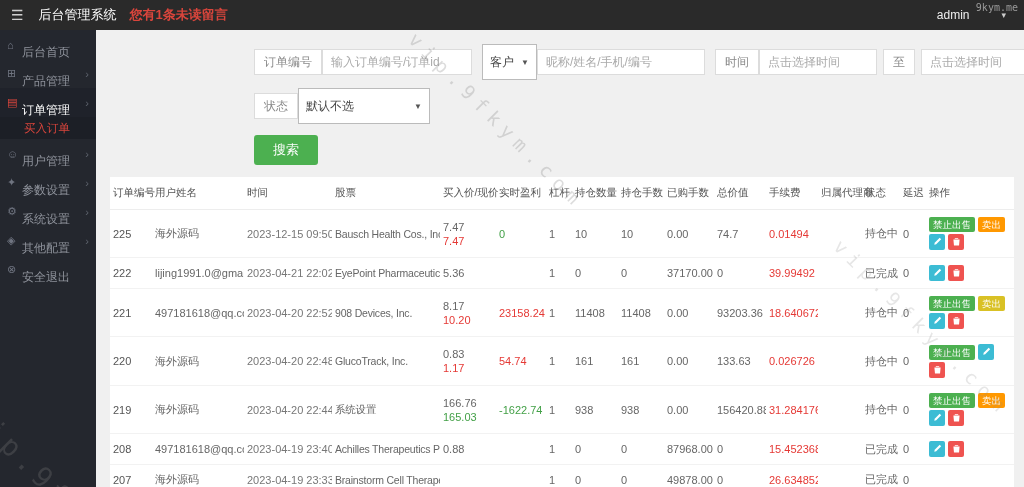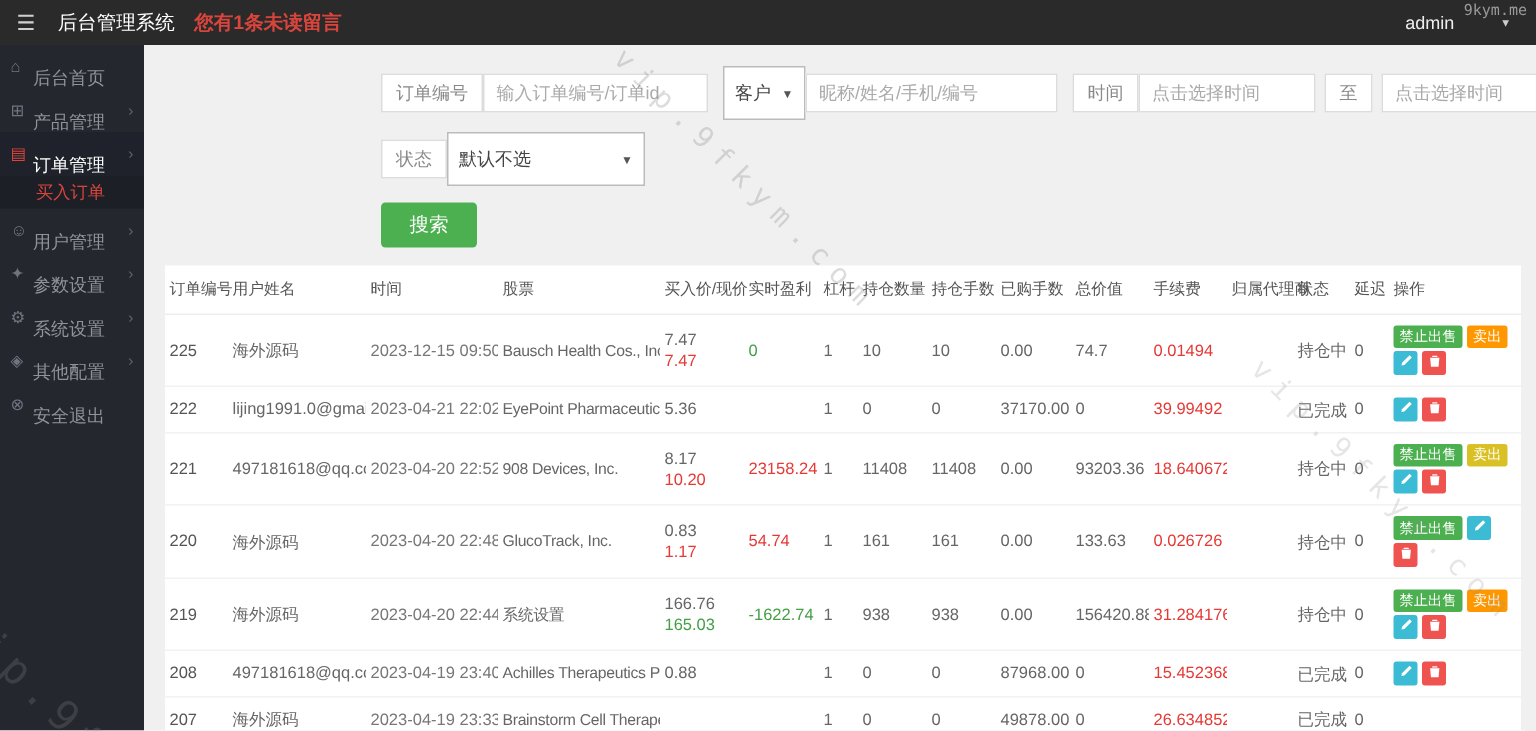--- a/index.html
+++ b/index.html
@@ -48,21 +48,21 @@
   th { text-align:left; font-weight:normal; font-size:10.5px; color:#555; padding:9px 3px; border-bottom:1px solid #ededed; white-space:nowrap; overflow:visible; }
   td { font-size:11px; color:#666; padding:7px 3px; border-bottom:1px solid #f2f2f2; vertical-align:middle; overflow:hidden; white-space:nowrap; }
   td.c-stock { font-size:10.5px; letter-spacing:-0.2px; }
   td.c-id { color:#555; }
   td.c-time { color:#777; }
   .v-red { color:#e53935; }
   .v-green { color:#43a047; }
   td.c-fee { color:#e53935;margin-left:36px; }
   .price-cell div { line-height:14px; }
 
-  .ops { display:flex; flex-wrap:wrap; gap:2px 3px; }
+  .ops { display:flex; flex-wrap:wrap; gap:2px 3px; align-items:center; }
   .abtn { display:inline-flex; align-items:center; justify-content:center; color:#ffffff; font-size:9.5px; padding:2px 4px; border-radius:2px; cursor:pointer; line-height:11px; }
   .ibtn { width:16px; height:16px; padding:0; }
   .s-green { background:#4cb050; }
   .s-orange { background:#ff9800; }
   .s-yellow { background:#d9c125; }
   .s-cyan { background:#3cbcd4; }
   .s-red { background:#ef5350; }
 
   
   .wm { position:absolute; pointer-events:none; z-index:9; font-family:"DejaVu Sans Mono","Liberation Mono",monospace; }

